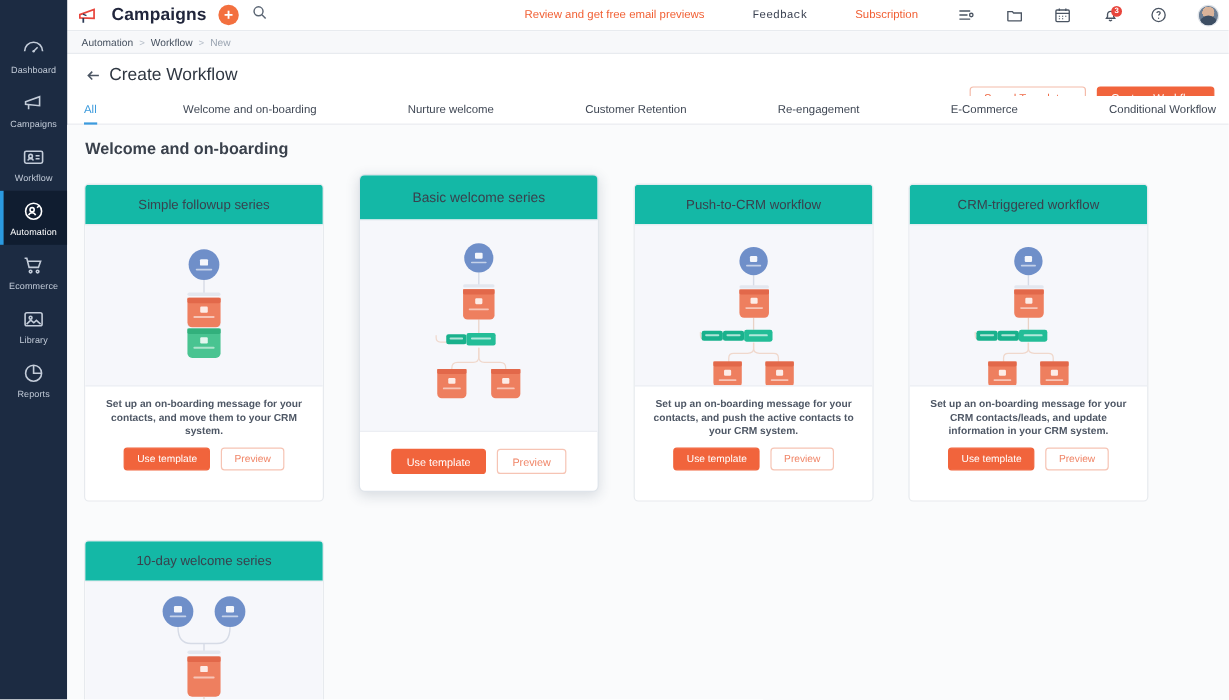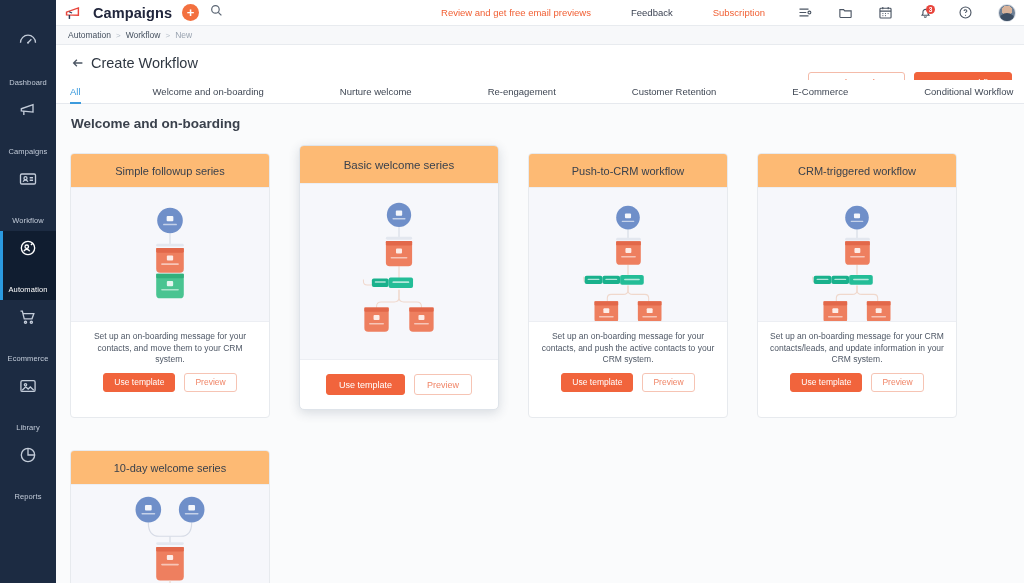--- a/index.html
+++ b/index.html
@@ -13,21 +13,21 @@
   
   .sidebar {
     width: 56px; flex: 0 0 56px; background: #1c2b42;
     display: flex; flex-direction: column; align-items: stretch;
     padding-top: 0; position: relative;
   }
   .side-top { padding-top: 24px; }
   .side-item {
     position: relative; display: flex; flex-direction: column;
     align-items: center; justify-content: center;
-    padding: 7px 0 6px; cursor: pointer; gap: 24px;
+    padding: 7px 0 6px; cursor: pointer;
   }
   .side-item .glyph { width: 20px; height: 20px; display: block; margin-bottom: 3px; }
   .side-item .glyph svg { display: block; }
   .side-label {
     font-size: 7.5px; color: #c3ccd9; letter-spacing: .1px;
     line-height: 9px; text-align: center;
   }
   .side-item.active { background: #101d30; }
   .side-item.active::before {
     content: ""; position: absolute; left: 0; top: 0; bottom: 0;
@@ -55,21 +55,21 @@
     font-weight: 600; padding-bottom: 1px;
   }
   .search-ico { margin-left: 10px; cursor: pointer; display: block; }
   .topbar-right {
     margin-left: auto; display: flex; align-items: center; gap: 14px;
   }
   .tb-link {
     font-size: 9.5px; cursor: pointer; white-space: nowrap; padding: 0 13px;
   }
   .tb-link.accent { color: #f15f33; }
-  .tb-link.dark { color: #3b4252; }
+  .tb-link.dark { color: #3b4252; font-family: Liberation Mono, monospace; }
   .tb-ico {
     width: 26px; display: flex; align-items: center; justify-content: center;
     cursor: pointer; position: relative;
   }
   .badge {
     position: absolute; top: 0px; right: 3px; min-width: 9px; height: 9px;
     background: #e8453c; color: #fff; border-radius: 5px;
     font-size: 6.5px; line-height: 9px; text-align: center; padding: 0 1.5px;
     font-weight: 700;
   }
@@ -146,31 +146,32 @@
     width: 200px; background: #fff; border: 1px solid #e7eaee; border-radius: 4px;
     display: flex; flex-direction: column; cursor: pointer; overflow: hidden;
   }
   .card.active {
     border-color: #dfe4ea; border-radius: 5px;
     box-shadow: 0 3px 11px rgba(40,55,80,.16);
     transform: translateY(-8px); height: 265px;
   }
   .card-title {
     font-size: 11px; color: #39414d; text-align: center;
-    padding: 11px 8px 10px; background: #fdba74;
+    padding: 11px 8px 10px; background: #14b8a6;
   }
   .card.active .card-title { font-size: 11.5px; padding: 13px 8px 12px; }
   .canvas {
     background: #f6f7fb; border-top: 1px solid #eceef3; border-bottom: 1px solid #eceef3;
     height: 135px; position: relative; overflow: hidden;
   }
   .card.active .canvas { height: 187px; border-bottom-color: #eceef3; }
   .card-desc {
     font-size: 8.5px; color: #4e5765; line-height: 11.5px; text-align: center;
     padding: 9px 11px 7px;
+    font-weight: bold;
   }
   .card-actions {
     display: flex; align-items: center; justify-content: center; gap: 9px;
     padding: 0 10px 11px;
   }
   .card.active .card-actions { padding: 14px 10px 14px; }
   .mini-btn {
     font-size: 8.5px; border-radius: 3px; height: 19px; padding: 0 10px;
     display: flex; align-items: center; cursor: pointer;
   }
@@ -346,22 +347,22 @@
       <div class="head-btns">
         <div class="btn ghost">Saved Templates</div>
         <div class="btn solid">Custom Workflow</div>
       </div>
     </div>
 
     <div class="tabs">
       <div class="tab active">All</div>
       <div class="tab">Welcome and on-boarding</div>
       <div class="tab">Nurture welcome</div>
+      <div class="tab">Customer Retention</div>
       <div class="tab">Re-engagement</div>
-      <div class="tab">Customer Retention</div>
       <div class="tab">E-Commerce</div>
       <div class="tab">Conditional Workflow</div>
     </div>
 
     <div class="content">
       <h2 class="sec-title">Welcome and on-boarding</h2>
 
       <div class="grid">
 
         <div class="card">

